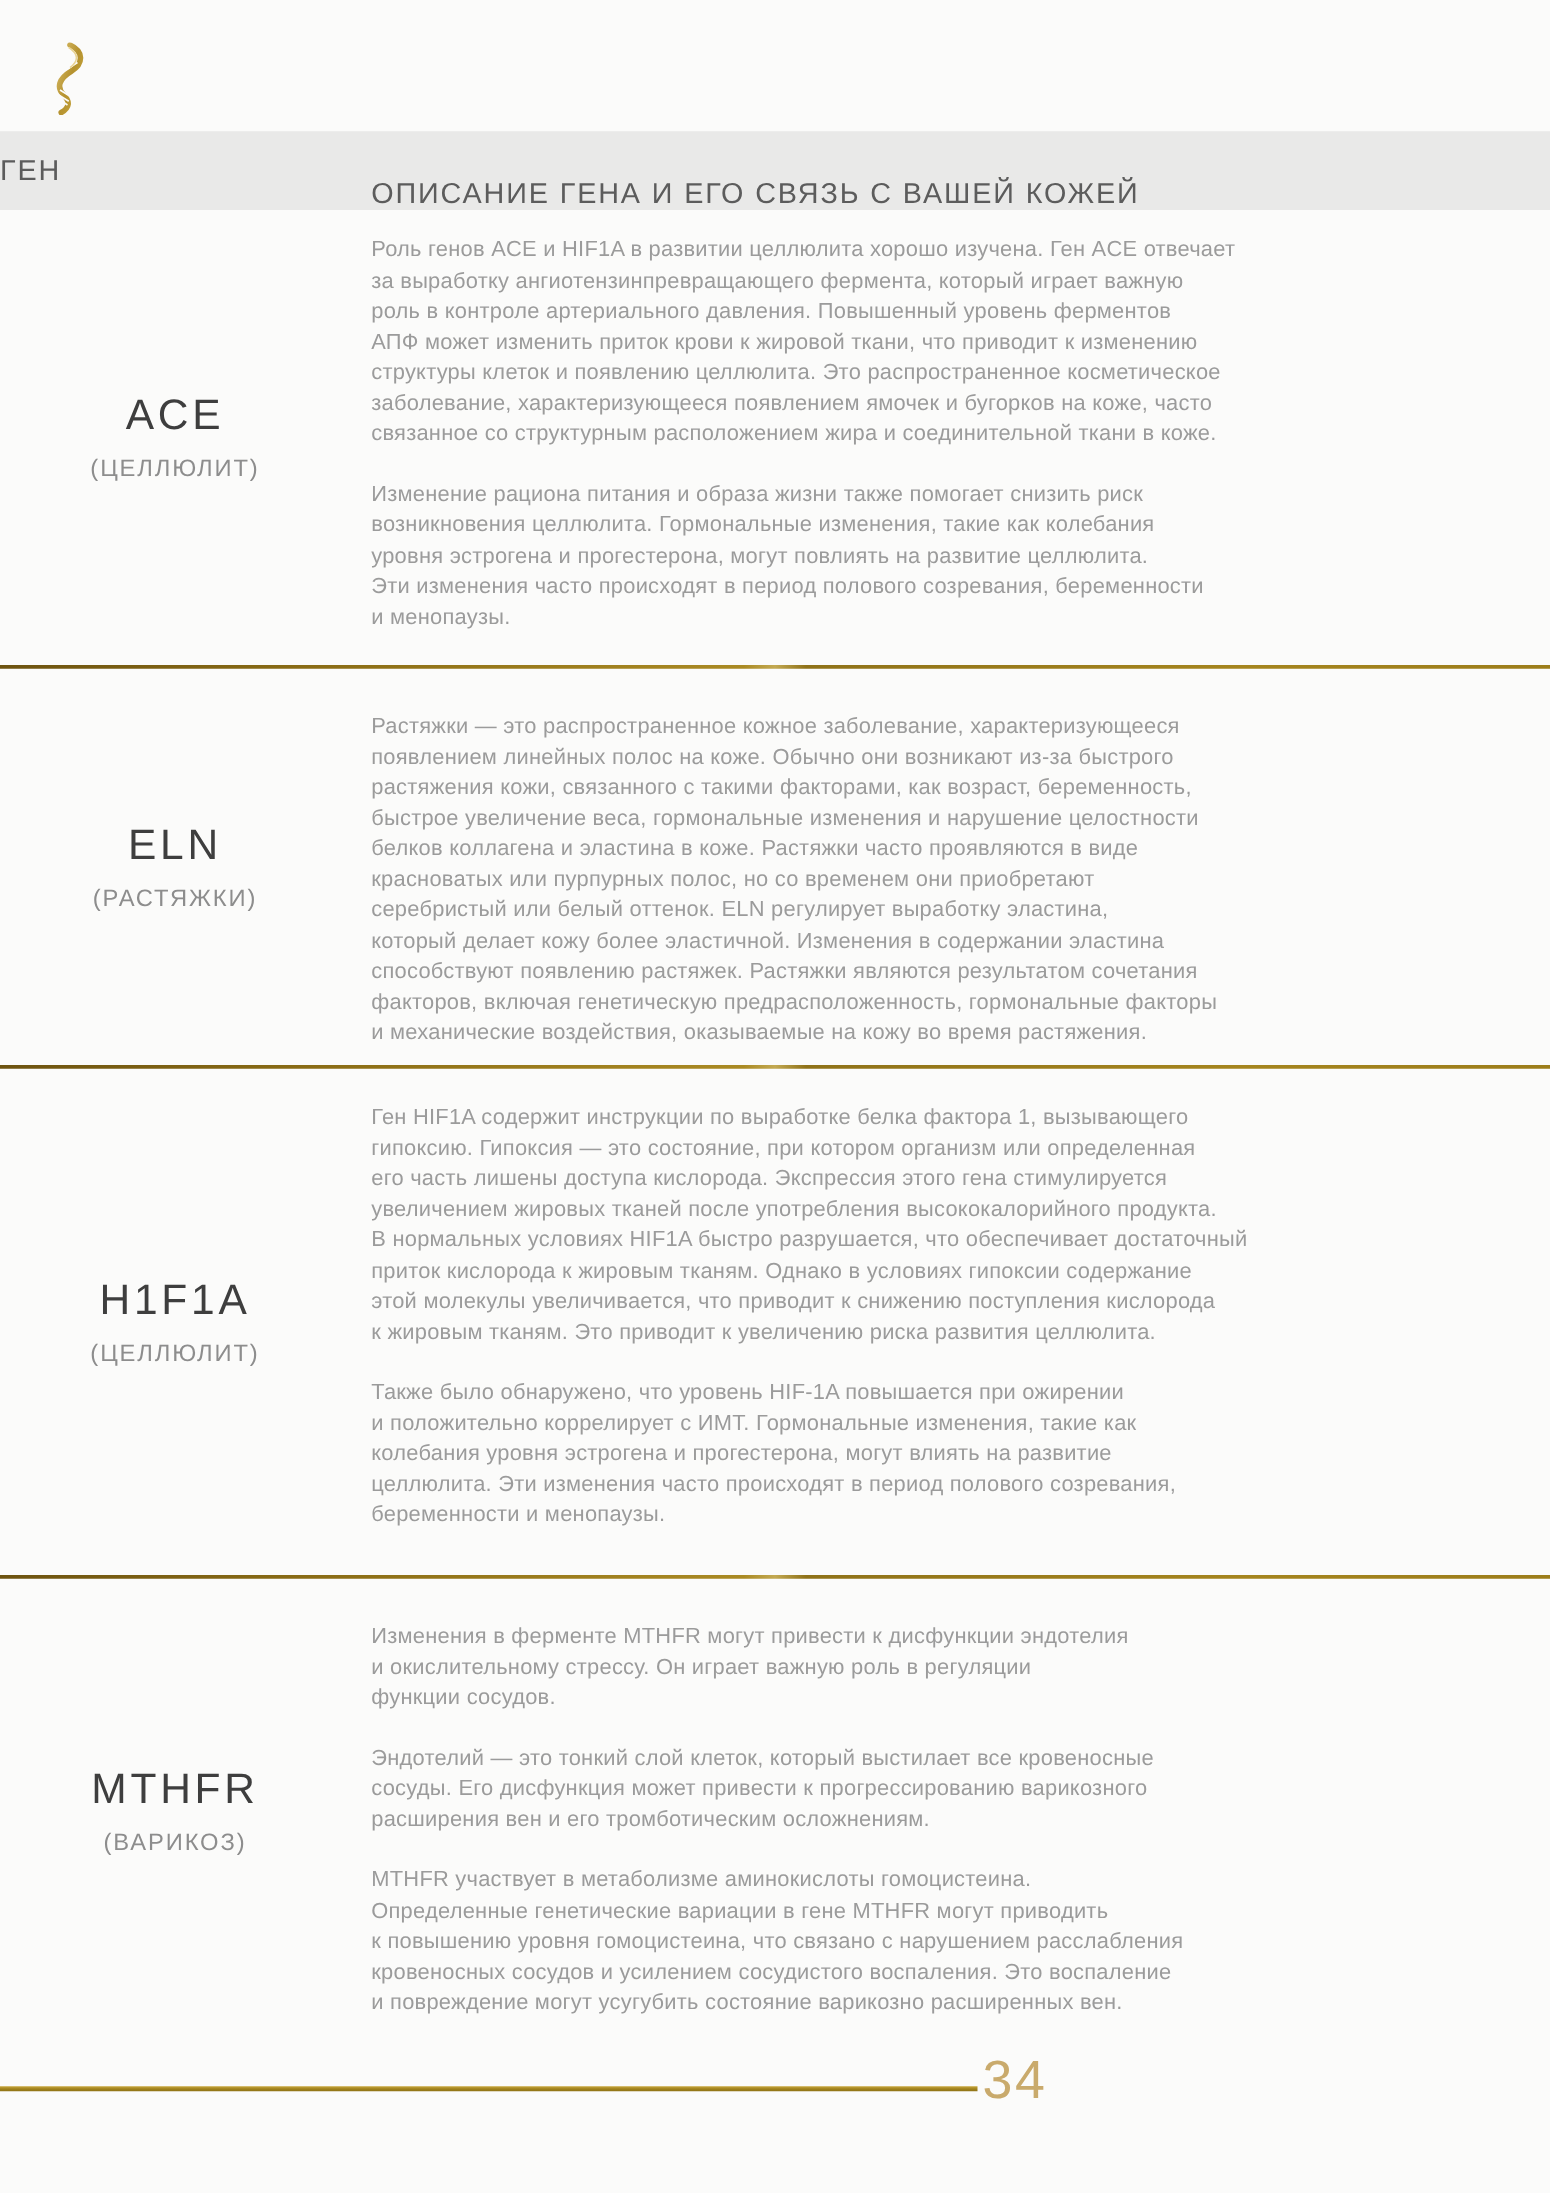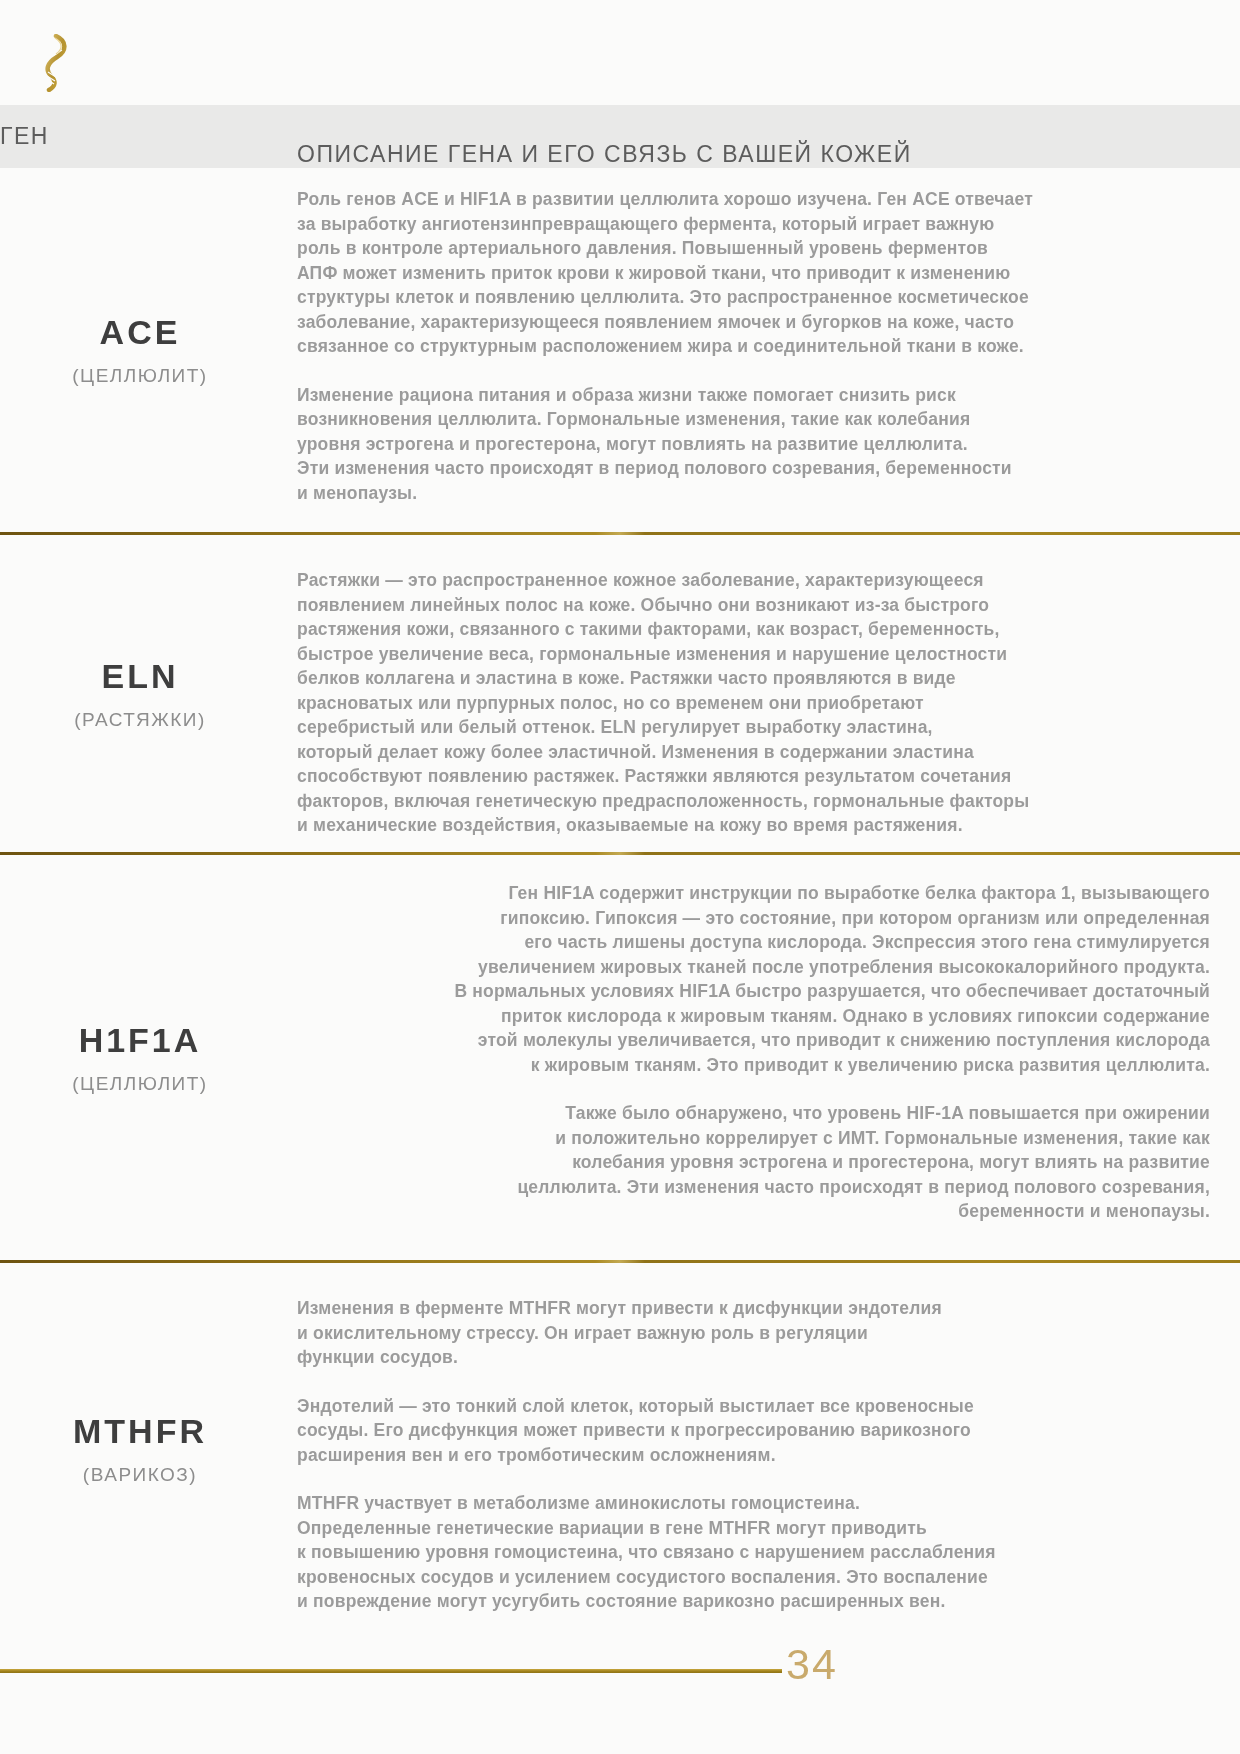--- a/index.html
+++ b/index.html
@@ -26,35 +26,35 @@
   .g-row{display:flex;width:1240px;}
   .row-1{height:364px;}
   .row-2{height:317px;}
   .row-3{height:405px;}
   .row-4{height:372px;}
   .cell-gene{
     width:280px;flex:0 0 280px;display:flex;align-items:center;justify-content:center;
   }
   .gene-label{text-align:center;}
   .gene-name{
-    font-size:34px;color:#3e3e3e;letter-spacing:3px;font-weight:700;line-height:40px;
+    font-size:34px;color:#3e3e3e;letter-spacing:3px;font-weight:400;line-height:40px;
   }
   .gene-cond{
     font-size:19px;color:#8d8d8d;letter-spacing:1.5px;font-weight:400;
     margin-top:12px;line-height:24px;
   }
   .cell-desc{flex:1;padding-left:17px;padding-right:30px;}
   .cell-desc.pt1{padding-top:19px;}
   .cell-desc.pt2{padding-top:33px;}
-  .cell-desc.pt3{padding-top:26px;text-align:right;}
+  .cell-desc.pt3{padding-top:26px;}
   .cell-desc.pt4{padding-top:33px;}
   .para{
     margin:0 0 24px 0;
     font-size:17.5px;line-height:24.5px;color:#9b9b9b;
-    letter-spacing:0.2px;font-weight:700;
+    letter-spacing:0.2px;font-weight:400;
     white-space:pre-line;
   }
   .divider{
     width:1240px;height:3px;
     background:linear-gradient(90deg,#6d5310 0%,#8a6c15 20%,#aa8a23 48%,#c3a952 50%,#8f7218 52%,#a5851e 80%,#9c7d1a 100%);
   }
   
   .footer-rule{
     position:absolute;left:0;top:1669px;width:782px;height:4px;
     background:linear-gradient(180deg,#c9a83f 0%,#a0811c 55%,#8f7316 100%);

